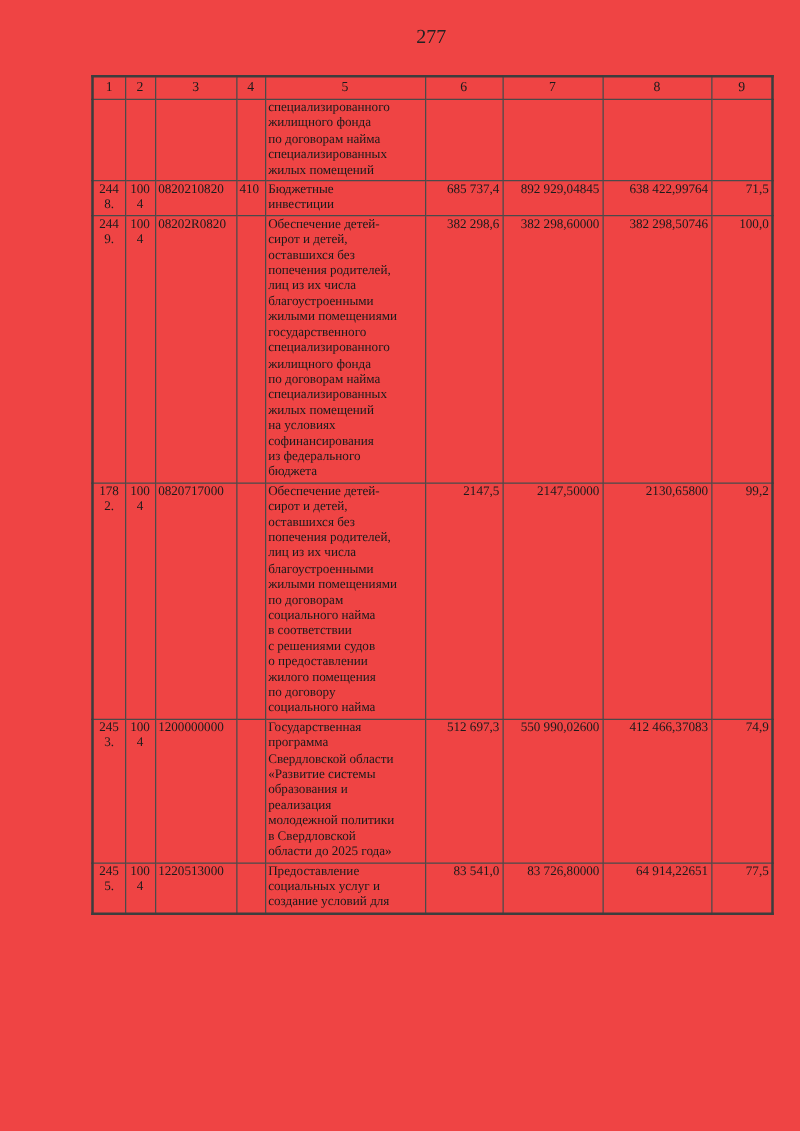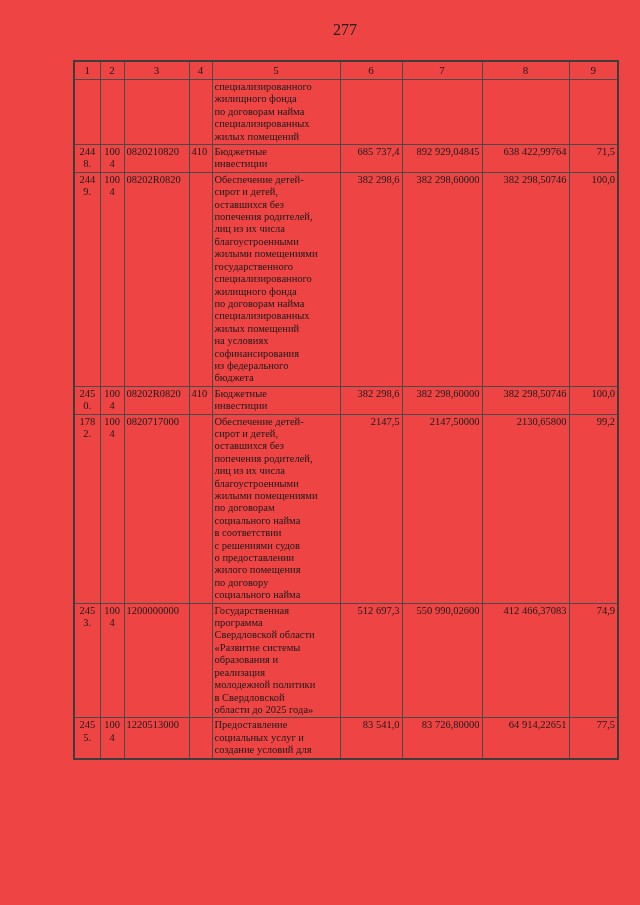--- a/index.html
+++ b/index.html
@@ -144,32 +144,20 @@
 на условиях
 софинансирования
 из федерального
 бюджета</td>
           <td class="c6">382 298,6</td>
           <td class="c7">382 298,60000</td>
           <td class="c8">382 298,50746</td>
           <td class="c9">100,0</td>
         </tr>
         <tr>
-          <td class="c1">2450.</td>
-          <td class="c2">1004</td>
-          <td class="c3">08202R0820</td>
-          <td class="c4">410</td>
-          <td class="c5">Бюджетные
-инвестиции</td>
-          <td class="c6">382 298,6</td>
-          <td class="c7">382 298,60000</td>
-          <td class="c8">382 298,50746</td>
-          <td class="c9">100,0</td>
-        </tr>
-        <tr>
           <td class="c1">1782.</td>
           <td class="c2">1004</td>
           <td class="c3">0820717000</td>
           <td class="c4"></td>
           <td class="c5">Обеспечение детей-
 сирот и детей,
 оставшихся без
 попечения родителей,
 лиц из их числа
 благоустроенными

